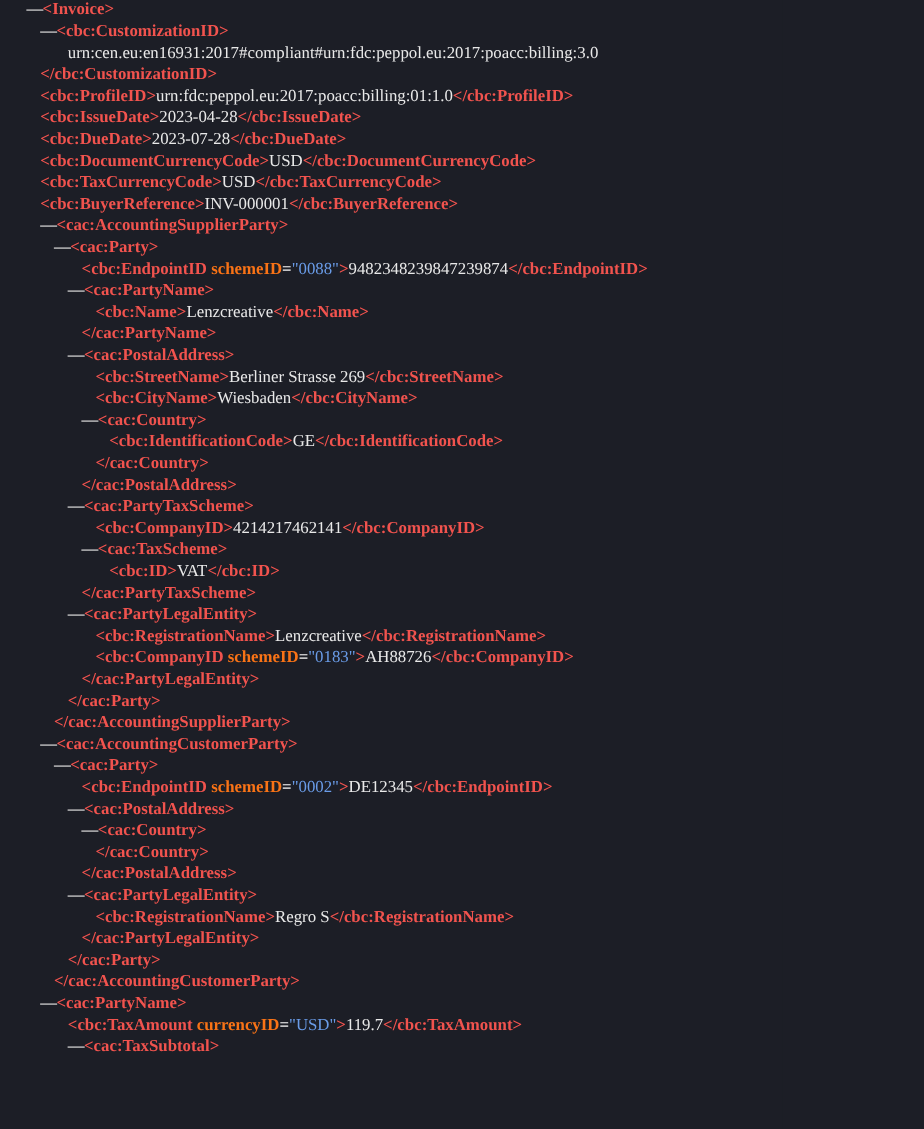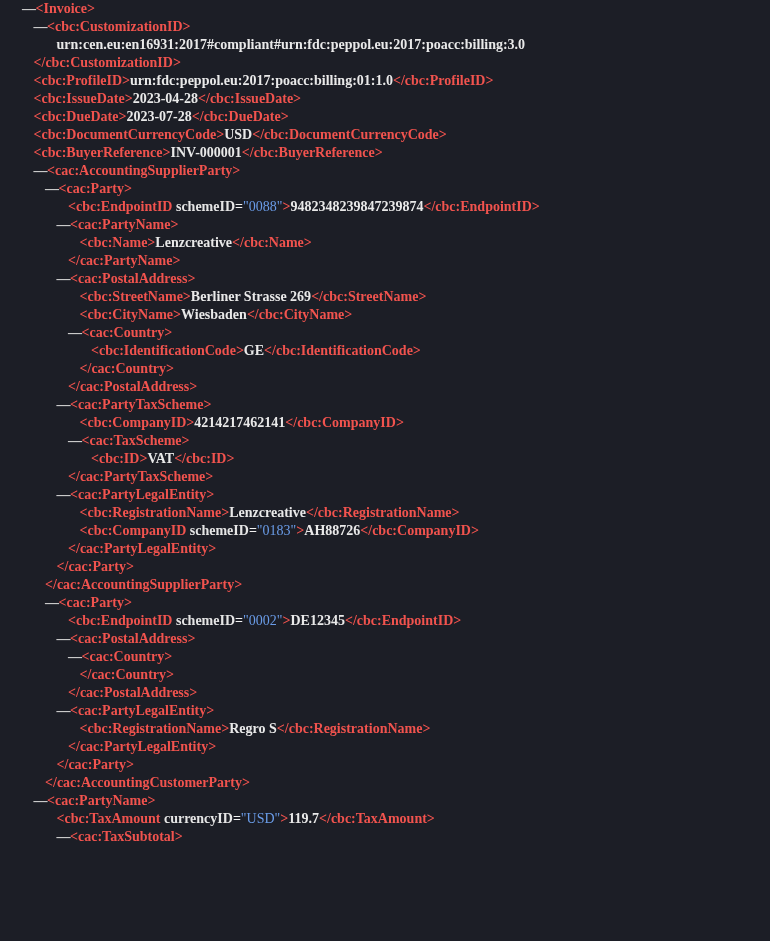--- a/index.html
+++ b/index.html
@@ -31,51 +31,52 @@
   }
   .tag {
     color: #f1534e;
     font-weight: 700;
   }
   .punct {
     color: #f1534e;
     font-weight: 700;
   }
   .attr-name {
-    color: #e5e5e5;
+    color: #f97316;
     font-weight: 700;
   }
   .attr-eq {
     color: #f2f2f2;
     font-weight: 700;
   }
   .attr-value {
     color: #6a9ce8;
     font-weight: 400;
   }
   .text-value {
     color: #e9e9e9;
-    font-weight: 700;
+    font-weight: 400;
   }
   .indent {
     display: inline-block;
   }
 </style>
 </head>
 <body>
 
 <div id="xml-viewer">
     <div class="xml-line"><span class="indent" style="width: 22px;"></span><span class="gutter-marker">—</span><span class="punct">&lt;</span><span class="tag">Invoice</span><span class="punct">&gt;</span></div>
     <div class="xml-line"><span class="indent" style="width: 33.5px;"></span><span class="gutter-marker">—</span><span class="punct">&lt;</span><span class="tag">cbc:CustomizationID</span><span class="punct">&gt;</span></div>
     <div class="xml-line"><span class="indent" style="width: 56.5px;"></span><span class="text-value">urn:cen.eu:en16931:2017#compliant#urn:fdc:peppol.eu:2017:poacc:billing:3.0</span></div>
     <div class="xml-line"><span class="indent" style="width: 33.5px;"></span><span class="punct">&lt;/</span><span class="tag">cbc:CustomizationID</span><span class="punct">&gt;</span></div>
     <div class="xml-line"><span class="indent" style="width: 33.5px;"></span><span class="punct">&lt;</span><span class="tag">cbc:ProfileID</span><span class="punct">&gt;</span><span class="text-value">urn:fdc:peppol.eu:2017:poacc:billing:01:1.0</span><span class="punct">&lt;/</span><span class="tag">cbc:ProfileID</span><span class="punct">&gt;</span></div>
     <div class="xml-line"><span class="indent" style="width: 33.5px;"></span><span class="punct">&lt;</span><span class="tag">cbc:IssueDate</span><span class="punct">&gt;</span><span class="text-value">2023-04-28</span><span class="punct">&lt;/</span><span class="tag">cbc:IssueDate</span><span class="punct">&gt;</span></div>
     <div class="xml-line"><span class="indent" style="width: 33.5px;"></span><span class="punct">&lt;</span><span class="tag">cbc:DueDate</span><span class="punct">&gt;</span><span class="text-value">2023-07-28</span><span class="punct">&lt;/</span><span class="tag">cbc:DueDate</span><span class="punct">&gt;</span></div>
     <div class="xml-line"><span class="indent" style="width: 33.5px;"></span><span class="punct">&lt;</span><span class="tag">cbc:DocumentCurrencyCode</span><span class="punct">&gt;</span><span class="text-value">USD</span><span class="punct">&lt;/</span><span class="tag">cbc:DocumentCurrencyCode</span><span class="punct">&gt;</span></div>
+    <div class="xml-line"><span class="indent" style="width: 33.5px;"></span><span class="punct">&lt;</span><span class="tag">cbc:TaxCurrencyCode</span><span class="punct">&gt;</span><span class="text-value">USD</span><span class="punct">&lt;/</span><span class="tag">cbc:TaxCurrencyCode</span><span class="punct">&gt;</span></div>
     <div class="xml-line"><span class="indent" style="width: 33.5px;"></span><span class="punct">&lt;</span><span class="tag">cbc:BuyerReference</span><span class="punct">&gt;</span><span class="text-value">INV-000001</span><span class="punct">&lt;/</span><span class="tag">cbc:BuyerReference</span><span class="punct">&gt;</span></div>
     <div class="xml-line"><span class="indent" style="width: 33.5px;"></span><span class="gutter-marker">—</span><span class="punct">&lt;</span><span class="tag">cac:AccountingSupplierParty</span><span class="punct">&gt;</span></div>
     <div class="xml-line"><span class="indent" style="width: 45px;"></span><span class="gutter-marker">—</span><span class="punct">&lt;</span><span class="tag">cac:Party</span><span class="punct">&gt;</span></div>
     <div class="xml-line"><span class="indent" style="width: 68px;"></span><span class="punct">&lt;</span><span class="tag">cbc:EndpointID</span><span class="attr-eq"> </span><span class="attr-name">schemeID</span><span class="attr-eq">=</span><span class="attr-value">"0088"</span><span class="punct">&gt;</span><span class="text-value">9482348239847239874</span><span class="punct">&lt;/</span><span class="tag">cbc:EndpointID</span><span class="punct">&gt;</span></div>
     <div class="xml-line"><span class="indent" style="width: 56.5px;"></span><span class="gutter-marker">—</span><span class="punct">&lt;</span><span class="tag">cac:PartyName</span><span class="punct">&gt;</span></div>
     <div class="xml-line"><span class="indent" style="width: 79.5px;"></span><span class="punct">&lt;</span><span class="tag">cbc:Name</span><span class="punct">&gt;</span><span class="text-value">Lenzcreative</span><span class="punct">&lt;/</span><span class="tag">cbc:Name</span><span class="punct">&gt;</span></div>
     <div class="xml-line"><span class="indent" style="width: 68px;"></span><span class="punct">&lt;/</span><span class="tag">cac:PartyName</span><span class="punct">&gt;</span></div>
     <div class="xml-line"><span class="indent" style="width: 56.5px;"></span><span class="gutter-marker">—</span><span class="punct">&lt;</span><span class="tag">cac:PostalAddress</span><span class="punct">&gt;</span></div>
     <div class="xml-line"><span class="indent" style="width: 79.5px;"></span><span class="punct">&lt;</span><span class="tag">cbc:StreetName</span><span class="punct">&gt;</span><span class="text-value">Berliner Strasse 269</span><span class="punct">&lt;/</span><span class="tag">cbc:StreetName</span><span class="punct">&gt;</span></div>
     <div class="xml-line"><span class="indent" style="width: 79.5px;"></span><span class="punct">&lt;</span><span class="tag">cbc:CityName</span><span class="punct">&gt;</span><span class="text-value">Wiesbaden</span><span class="punct">&lt;/</span><span class="tag">cbc:CityName</span><span class="punct">&gt;</span></div>
@@ -87,20 +88,21 @@
     <div class="xml-line"><span class="indent" style="width: 79.5px;"></span><span class="punct">&lt;</span><span class="tag">cbc:CompanyID</span><span class="punct">&gt;</span><span class="text-value">4214217462141</span><span class="punct">&lt;/</span><span class="tag">cbc:CompanyID</span><span class="punct">&gt;</span></div>
     <div class="xml-line"><span class="indent" style="width: 68px;"></span><span class="gutter-marker">—</span><span class="punct">&lt;</span><span class="tag">cac:TaxScheme</span><span class="punct">&gt;</span></div>
     <div class="xml-line"><span class="indent" style="width: 91px;"></span><span class="punct">&lt;</span><span class="tag">cbc:ID</span><span class="punct">&gt;</span><span class="text-value">VAT</span><span class="punct">&lt;/</span><span class="tag">cbc:ID</span><span class="punct">&gt;</span></div>
     <div class="xml-line"><span class="indent" style="width: 68px;"></span><span class="punct">&lt;/</span><span class="tag">cac:PartyTaxScheme</span><span class="punct">&gt;</span></div>
     <div class="xml-line"><span class="indent" style="width: 56.5px;"></span><span class="gutter-marker">—</span><span class="punct">&lt;</span><span class="tag">cac:PartyLegalEntity</span><span class="punct">&gt;</span></div>
     <div class="xml-line"><span class="indent" style="width: 79.5px;"></span><span class="punct">&lt;</span><span class="tag">cbc:RegistrationName</span><span class="punct">&gt;</span><span class="text-value">Lenzcreative</span><span class="punct">&lt;/</span><span class="tag">cbc:RegistrationName</span><span class="punct">&gt;</span></div>
     <div class="xml-line"><span class="indent" style="width: 79.5px;"></span><span class="punct">&lt;</span><span class="tag">cbc:CompanyID</span><span class="attr-eq"> </span><span class="attr-name">schemeID</span><span class="attr-eq">=</span><span class="attr-value">"0183"</span><span class="punct">&gt;</span><span class="text-value">AH88726</span><span class="punct">&lt;/</span><span class="tag">cbc:CompanyID</span><span class="punct">&gt;</span></div>
     <div class="xml-line"><span class="indent" style="width: 68px;"></span><span class="punct">&lt;/</span><span class="tag">cac:PartyLegalEntity</span><span class="punct">&gt;</span></div>
     <div class="xml-line"><span class="indent" style="width: 56.5px;"></span><span class="punct">&lt;/</span><span class="tag">cac:Party</span><span class="punct">&gt;</span></div>
     <div class="xml-line"><span class="indent" style="width: 45px;"></span><span class="punct">&lt;/</span><span class="tag">cac:AccountingSupplierParty</span><span class="punct">&gt;</span></div>
+    <div class="xml-line"><span class="indent" style="width: 33.5px;"></span><span class="gutter-marker">—</span><span class="punct">&lt;</span><span class="tag">cac:AccountingCustomerParty</span><span class="punct">&gt;</span></div>
     <div class="xml-line"><span class="indent" style="width: 45px;"></span><span class="gutter-marker">—</span><span class="punct">&lt;</span><span class="tag">cac:Party</span><span class="punct">&gt;</span></div>
     <div class="xml-line"><span class="indent" style="width: 68px;"></span><span class="punct">&lt;</span><span class="tag">cbc:EndpointID</span><span class="attr-eq"> </span><span class="attr-name">schemeID</span><span class="attr-eq">=</span><span class="attr-value">"0002"</span><span class="punct">&gt;</span><span class="text-value">DE12345</span><span class="punct">&lt;/</span><span class="tag">cbc:EndpointID</span><span class="punct">&gt;</span></div>
     <div class="xml-line"><span class="indent" style="width: 56.5px;"></span><span class="gutter-marker">—</span><span class="punct">&lt;</span><span class="tag">cac:PostalAddress</span><span class="punct">&gt;</span></div>
     <div class="xml-line"><span class="indent" style="width: 68px;"></span><span class="gutter-marker">—</span><span class="punct">&lt;</span><span class="tag">cac:Country</span><span class="punct">&gt;</span></div>
     <div class="xml-line"><span class="indent" style="width: 79.5px;"></span><span class="punct">&lt;/</span><span class="tag">cac:Country</span><span class="punct">&gt;</span></div>
     <div class="xml-line"><span class="indent" style="width: 68px;"></span><span class="punct">&lt;/</span><span class="tag">cac:PostalAddress</span><span class="punct">&gt;</span></div>
     <div class="xml-line"><span class="indent" style="width: 56.5px;"></span><span class="gutter-marker">—</span><span class="punct">&lt;</span><span class="tag">cac:PartyLegalEntity</span><span class="punct">&gt;</span></div>
     <div class="xml-line"><span class="indent" style="width: 79.5px;"></span><span class="punct">&lt;</span><span class="tag">cbc:RegistrationName</span><span class="punct">&gt;</span><span class="text-value">Regro S</span><span class="punct">&lt;/</span><span class="tag">cbc:RegistrationName</span><span class="punct">&gt;</span></div>
     <div class="xml-line"><span class="indent" style="width: 68px;"></span><span class="punct">&lt;/</span><span class="tag">cac:PartyLegalEntity</span><span class="punct">&gt;</span></div>
     <div class="xml-line"><span class="indent" style="width: 56.5px;"></span><span class="punct">&lt;/</span><span class="tag">cac:Party</span><span class="punct">&gt;</span></div>

